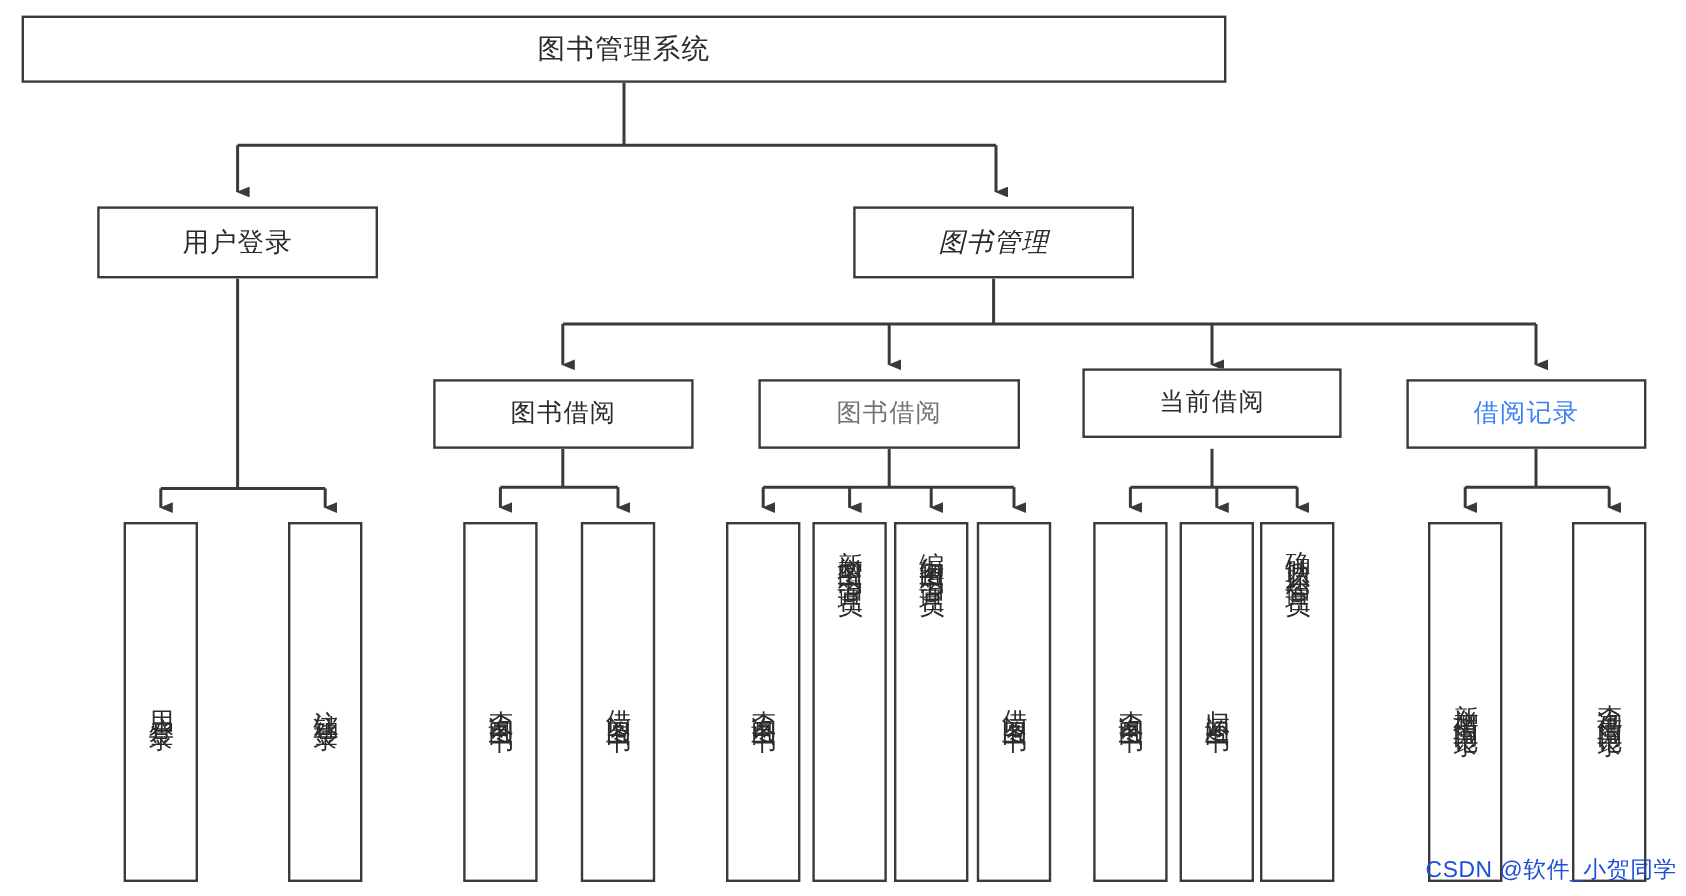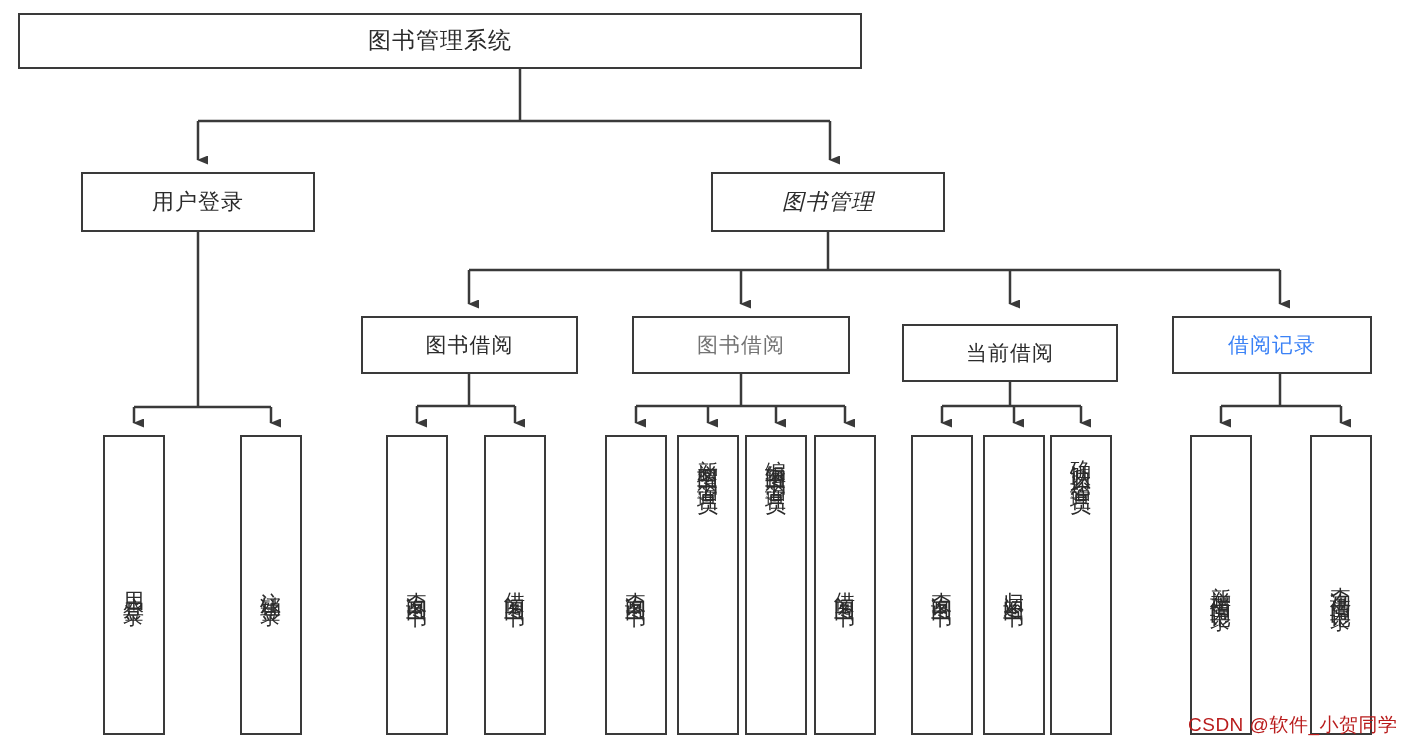--- a/index.html
+++ b/index.html
@@ -125,38 +125,38 @@
       <path d="M1014,406 L1014,423" marker-end="url(#arrowhead)"></path>
       <path d="M1081,406 L1081,423" marker-end="url(#arrowhead)"></path>
 
       <path d="M1280,374 L1280,406"></path>
       <path d="M1221,406 L1341,406"></path>
       <path d="M1221,406 L1221,423" marker-end="url(#arrowhead)"></path>
       <path d="M1341,406 L1341,423" marker-end="url(#arrowhead)"></path>
     </g>
   </svg>
 
-  <div class="node root-node" style="left: 18px; top: 13px; width: 844px; height: 56px; border-color: rgb(58, 58, 58); background: rgb(255, 255, 255); color: rgb(43, 43, 43);">
+  <div class="node root-node" style="left: 18px; top: 13px; width: 1004px; height: 56px; border-color: rgb(58, 58, 58); background: rgb(255, 255, 255); color: rgb(43, 43, 43);">
     <span>图书管理系统</span>
   </div>
 
   <div class="node level2-node" style="left: 81px; top: 172px; width: 234px; height: 60px; border-color: rgb(58, 58, 58); background: rgb(255, 255, 255); color: rgb(43, 43, 43);">
     <span>用户登录</span>
   </div>
   <div class="node level2-node" style="left: 711px; top: 172px; width: 234px; height: 60px; border-color: rgb(58, 58, 58); background: rgb(255, 255, 255); color: rgb(43, 43, 43); font-style: italic;">
     <span>图书管理</span>
   </div>
 
   <div class="node level3-node" style="left: 361px; top: 316px; width: 217px; height: 58px; border-color: rgb(58, 58, 58); background: rgb(255, 255, 255); color: rgb(43, 43, 43);">
     <span>图书借阅</span>
   </div>
   <div class="node level3-node" style="left: 632px; top: 316px; width: 218px; height: 58px; border-color: rgb(58, 58, 58); background: rgb(255, 255, 255); color: #737373;">
     <span>图书借阅</span>
   </div>
-  <div class="node level3-node" style="left: 902px; top: 324px; width: 216px; height: 58px; border-color: rgb(58, 58, 58); background: rgb(255, 255, 255); color: rgb(43, 43, 43);">
+  <div class="node level3-node" style="left: 902px; top: 307px; width: 216px; height: 58px; border-color: rgb(58, 58, 58); background: rgb(255, 255, 255); color: rgb(43, 43, 43);">
     <span>当前借阅</span>
   </div>
   <div class="node level3-node" style="left: 1172px; top: 316px; width: 200px; height: 58px; border-color: rgb(58, 58, 58); background: rgb(255, 255, 255); color: #3b82f6;">
     <span>借阅记录</span>
   </div>
 
   <div class="node leaf-node" style="left: 103px; top: 435px; width: 62px; height: 300px; border-color: rgb(58, 58, 58); background: rgb(255, 255, 255); color: rgb(43, 43, 43);">
     <span class="vtext">用户登录</span>
   </div>
   <div class="node leaf-node" style="left: 240px; top: 435px; width: 62px; height: 300px; border-color: rgb(58, 58, 58); background: rgb(255, 255, 255); color: rgb(43, 43, 43);">
@@ -189,15 +189,15 @@
   <div class="node leaf-node align-top" style="left: 1050px; top: 435px; width: 62px; height: 300px; border-color: rgb(58, 58, 58); background: rgb(255, 255, 255); color: rgb(43, 43, 43);">
     <span class="vtext">确认归还（管理员）</span>
   </div>
   <div class="node leaf-node" style="left: 1190px; top: 435px; width: 62px; height: 300px; border-color: rgb(58, 58, 58); background: rgb(255, 255, 255); color: rgb(43, 43, 43);">
     <span class="vtext">新增借阅记录</span>
   </div>
   <div class="node leaf-node" style="left: 1310px; top: 435px; width: 62px; height: 300px; border-color: rgb(58, 58, 58); background: rgb(255, 255, 255); color: rgb(43, 43, 43);">
     <span class="vtext">查询借阅记录</span>
   </div>
 
-  <div class="watermark" style="color: #b91c1c;">CSDN @软件_小贺同学</div>
+  <div class="watermark" style="color: #1d4ed8;">CSDN @软件_小贺同学</div>
 
 </div>
 
 </body></html>

